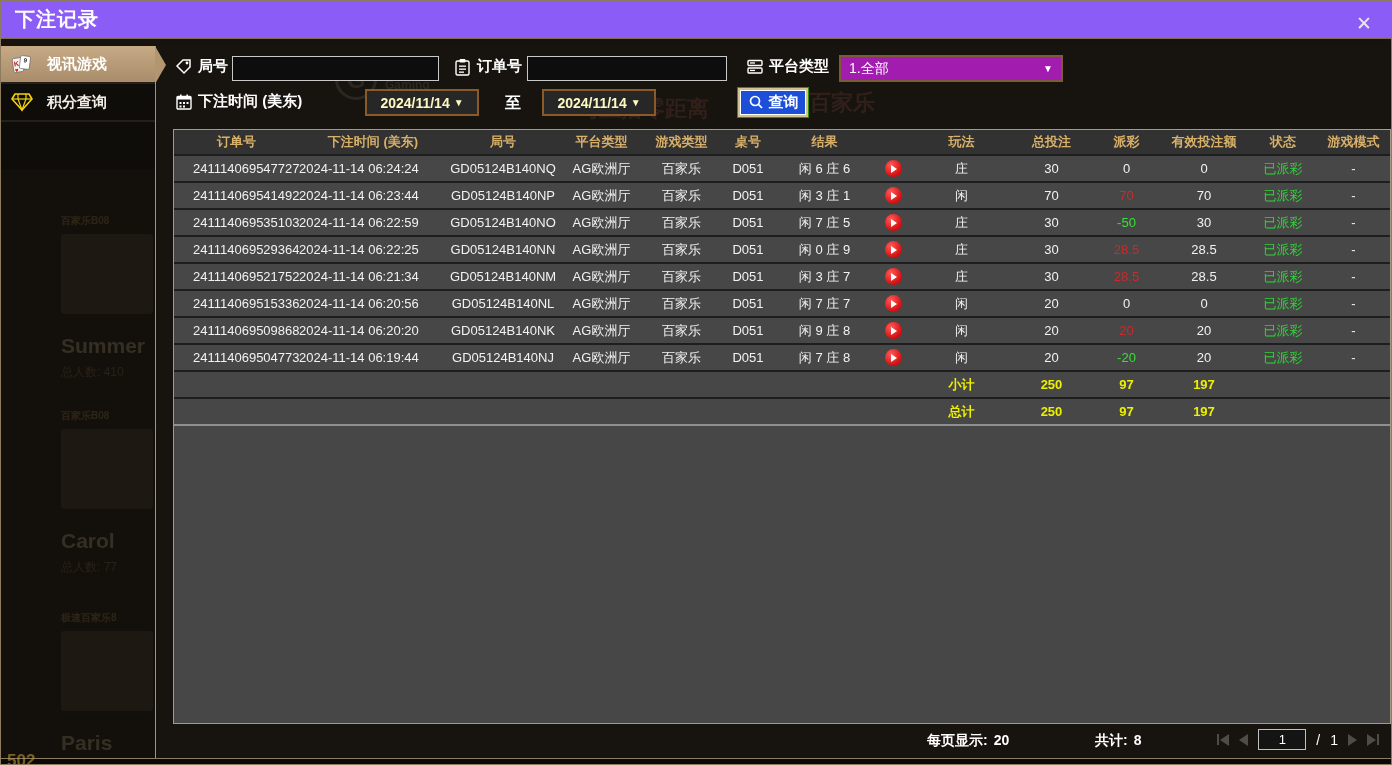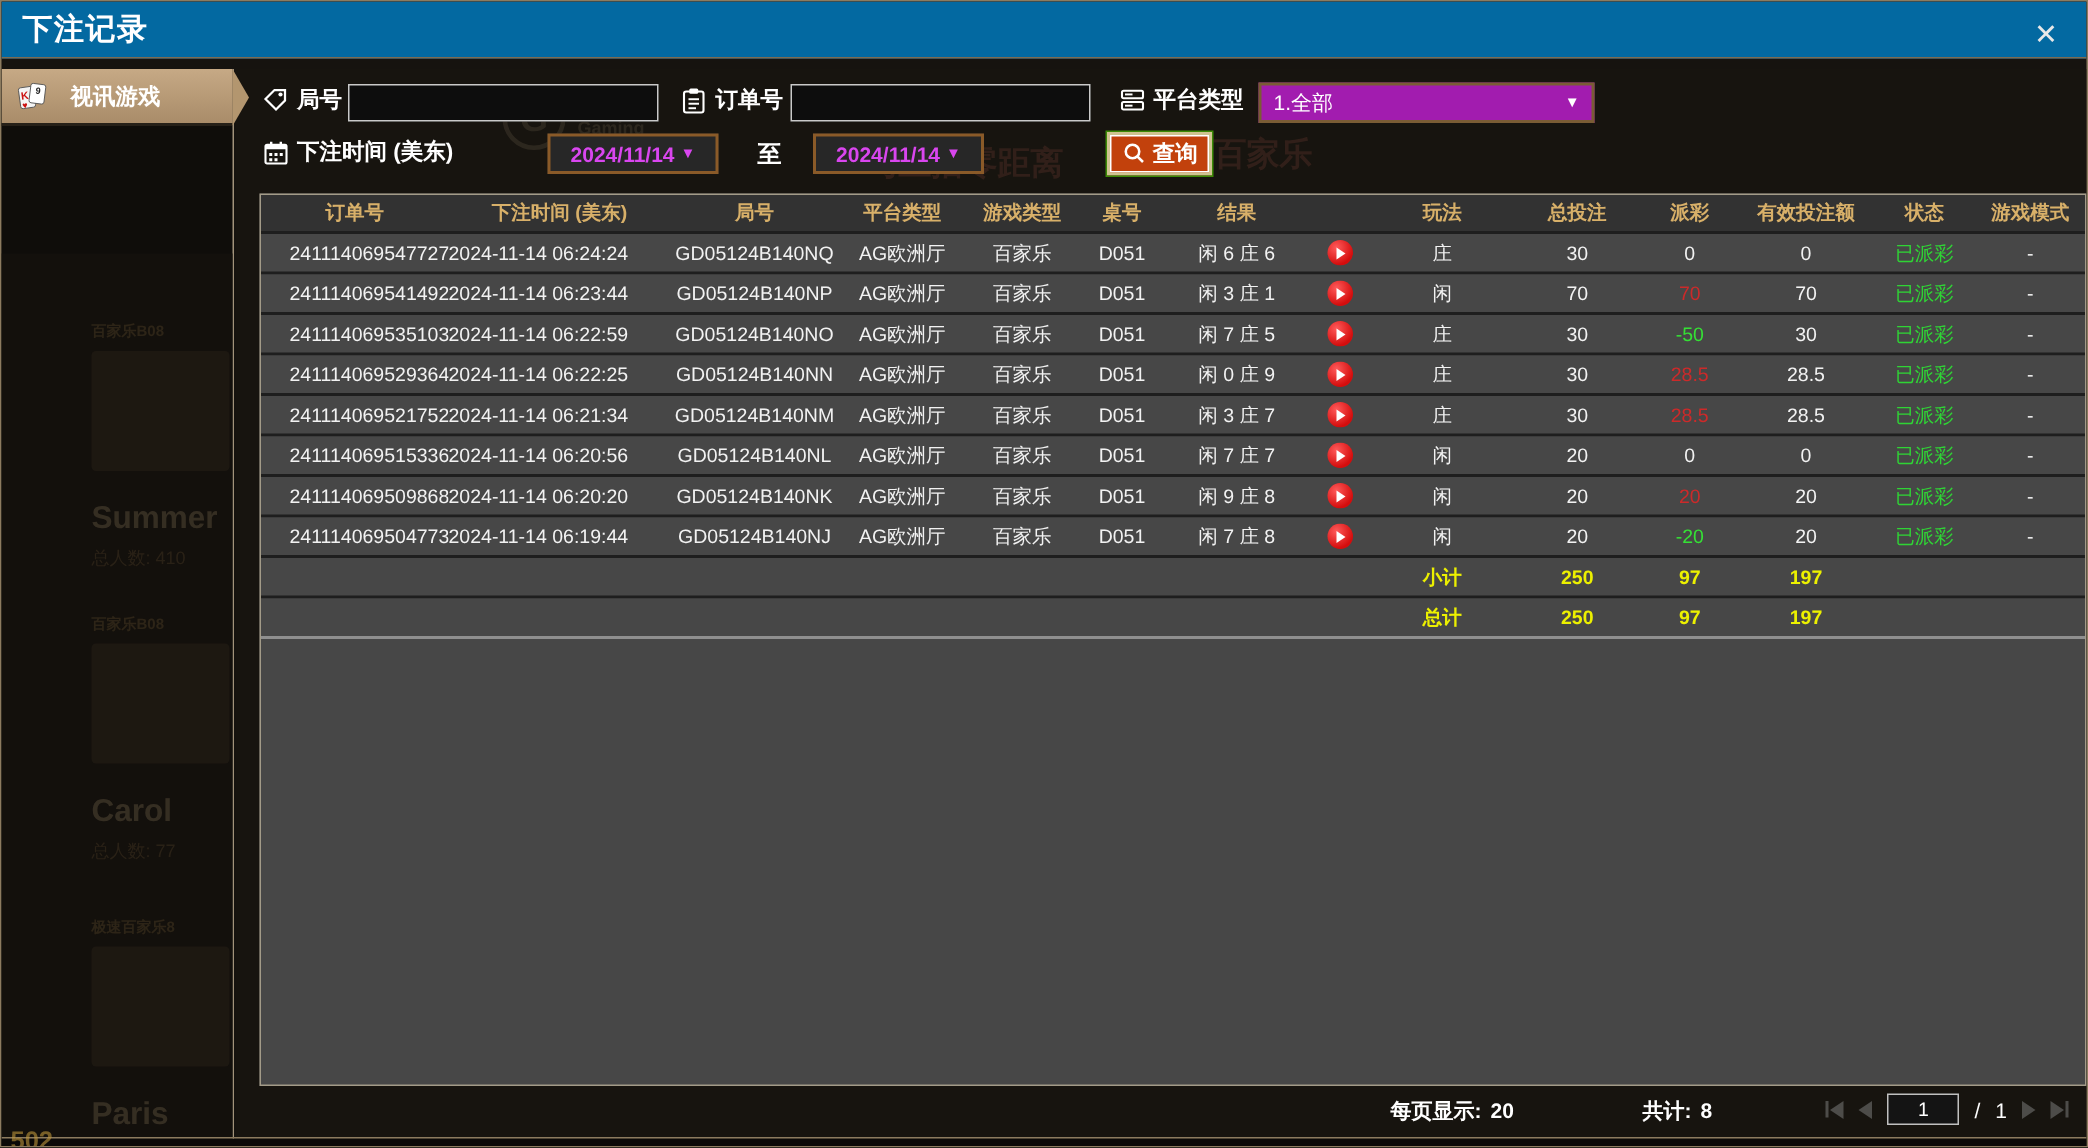--- a/index.html
+++ b/index.html
@@ -8,21 +8,21 @@
   #app {
     position:relative; width:1392px; height:765px;
     background:#16130f; overflow:hidden;
     border:1px solid #8c7b5f;
     color:#eee;
   }
 
   
   #titlebar {
     position:absolute; left:0; top:0; width:100%; height:38px;
-    background:#0369a1; border-bottom:1px solid #7d6c52;
+    background:#8b5cf6; border-bottom:1px solid #7d6c52;
     display:flex; align-items:center;
   }
   #titlebar .title { color:#ffffff; font-size:20px; font-weight:bold; margin-left:14px; letter-spacing:1px; }
   #close-btn {
     position:absolute; right:14px; top:10px; width:26px; height:26px;
     color:#e8e8e8; font-size:19px; line-height:26px; text-align:center; cursor:pointer;
   }
 
   
   #sidebar {
@@ -77,30 +77,30 @@
   #grp-platform { position:absolute; left:589px; top:11px; }
   #platform-select {
     position:absolute; left:682px; top:9px; width:224px; height:27px;
     background:#a21caf; border:2px solid #7a5c35; color:#fff; font-size:14px;
     display:flex; align-items:center; padding:0 8px; cursor:pointer;
   }
   #platform-select .arrow { margin-left:auto; font-size:10px; color:#fff; }
   #grp-time { position:absolute; left:18px; top:46px; }
   .date-select {
     position:absolute; top:43px; width:114px; height:27px;
-    background:#272727; border:2px solid #8a5a28; color:#d946ef; font-size:14px; font-weight:bold;
+    background:#272727; border:2px solid #8a5a28; color:#fef9c3; font-size:14px; font-weight:bold;
     display:flex; align-items:center; justify-content:center; gap:4px; cursor:pointer;
   }
   #date-from { left:208px; }
   #date-to { left:385px; }
   .date-select .arrow { font-size:10px; }
   #to-label { position:absolute; left:348px; top:47px; color:#fff; font-size:16px; font-weight:bold; }
   #search-btn {
     position:absolute; left:581px; top:42px; width:70px; height:29px;
-    background:#c2410c; border:2px solid #cfc391; outline:1px solid #3c8a06;
+    background:#1d4ed8; border:2px solid #cfc391; outline:1px solid #3c8a06;
     color:#fff; font-size:15px; font-weight:bold;
     display:flex; align-items:center; justify-content:center; gap:3px; cursor:pointer;
     box-shadow:inset 0 0 0 1px #ffffff;
   }
 
   
   #table-wrap {
     position:absolute; left:16px; top:83px; width:1218px; height:595px;
     background:#474747; border:1px solid #a39b88; z-index:2; overflow:hidden;
   }
@@ -163,20 +163,30 @@
       <span class="side-icon">
         <svg width="22" height="22" viewBox="0 0 22 22">
           <rect x="2" y="5" width="10" height="14" rx="1.5" fill="#f4f4f4" stroke="#555" stroke-width="0.6" transform="rotate(-8 7 12)"></rect>
           <rect x="9" y="3" width="10" height="13" rx="1.5" fill="#ffffff" stroke="#555" stroke-width="0.6" transform="rotate(7 14 9)"></rect>
           <text x="12.5" y="9.5" font-size="6" fill="#222" font-weight="bold" transform="rotate(7 14 9)">9</text>
           <text x="3.2" y="13" font-size="7" fill="#cc1111" font-weight="bold" transform="rotate(-8 7 12)">K</text>
           <text x="3.2" y="19" font-size="6" fill="#cc1111" transform="rotate(-8 7 12)">♥</text>
         </svg>
       </span>
       <span>视讯游戏</span>
+    </div>
+    <div class="side-item">
+      <span class="side-icon">
+        <svg width="22" height="20" viewBox="0 0 22 20">
+          <polygon points="4,2 18,2 21,7 11,18 1,7" fill="none" stroke="#f5d312" stroke-width="1.6"></polygon>
+          <polyline points="1,7 21,7" stroke="#f5d312" stroke-width="1.2" fill="none"></polyline>
+          <polyline points="7,2 7,7 11,18 15,7 15,2" stroke="#f5d312" stroke-width="1.2" fill="none"></polyline>
+        </svg>
+      </span>
+      <span>积分查询</span>
     </div>
 
     <div id="sidebar-lower">
       <div class="bgcard" id="bgc1">
         <span class="bgtitle">百家乐B08</span>
         <span class="bgavatar"></span>
         <span class="bgname">Summer</span>
         <span class="bgstat">总人数: 410</span>
       </div>
       <div class="bgcard" id="bgc2">

